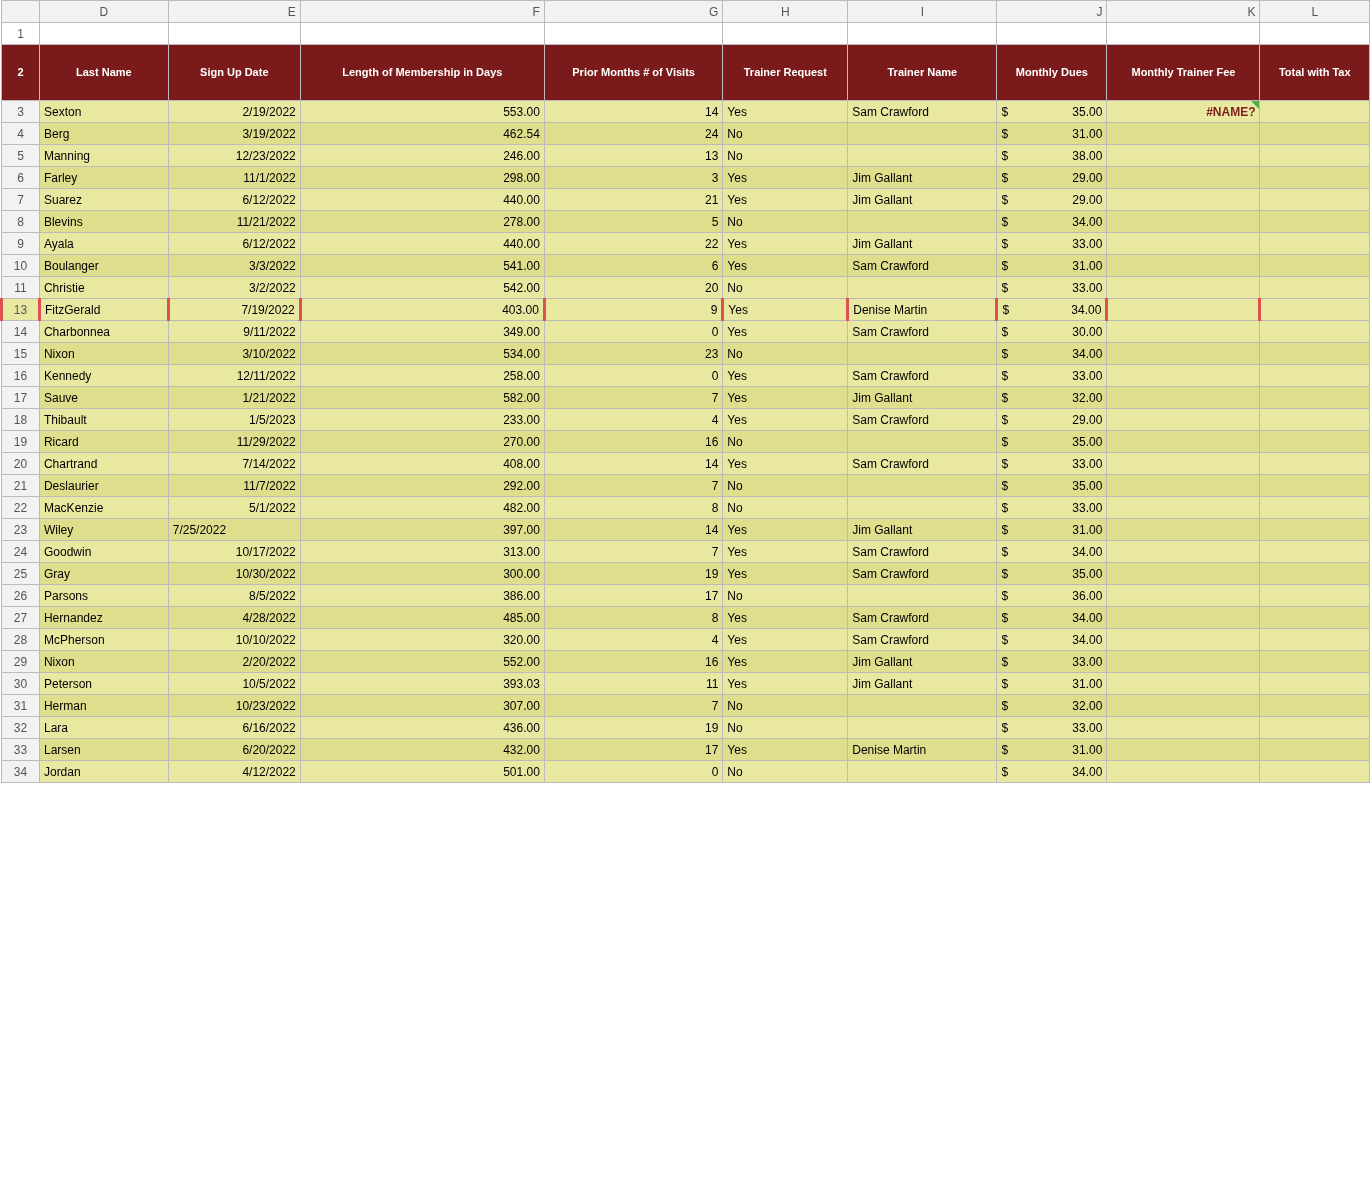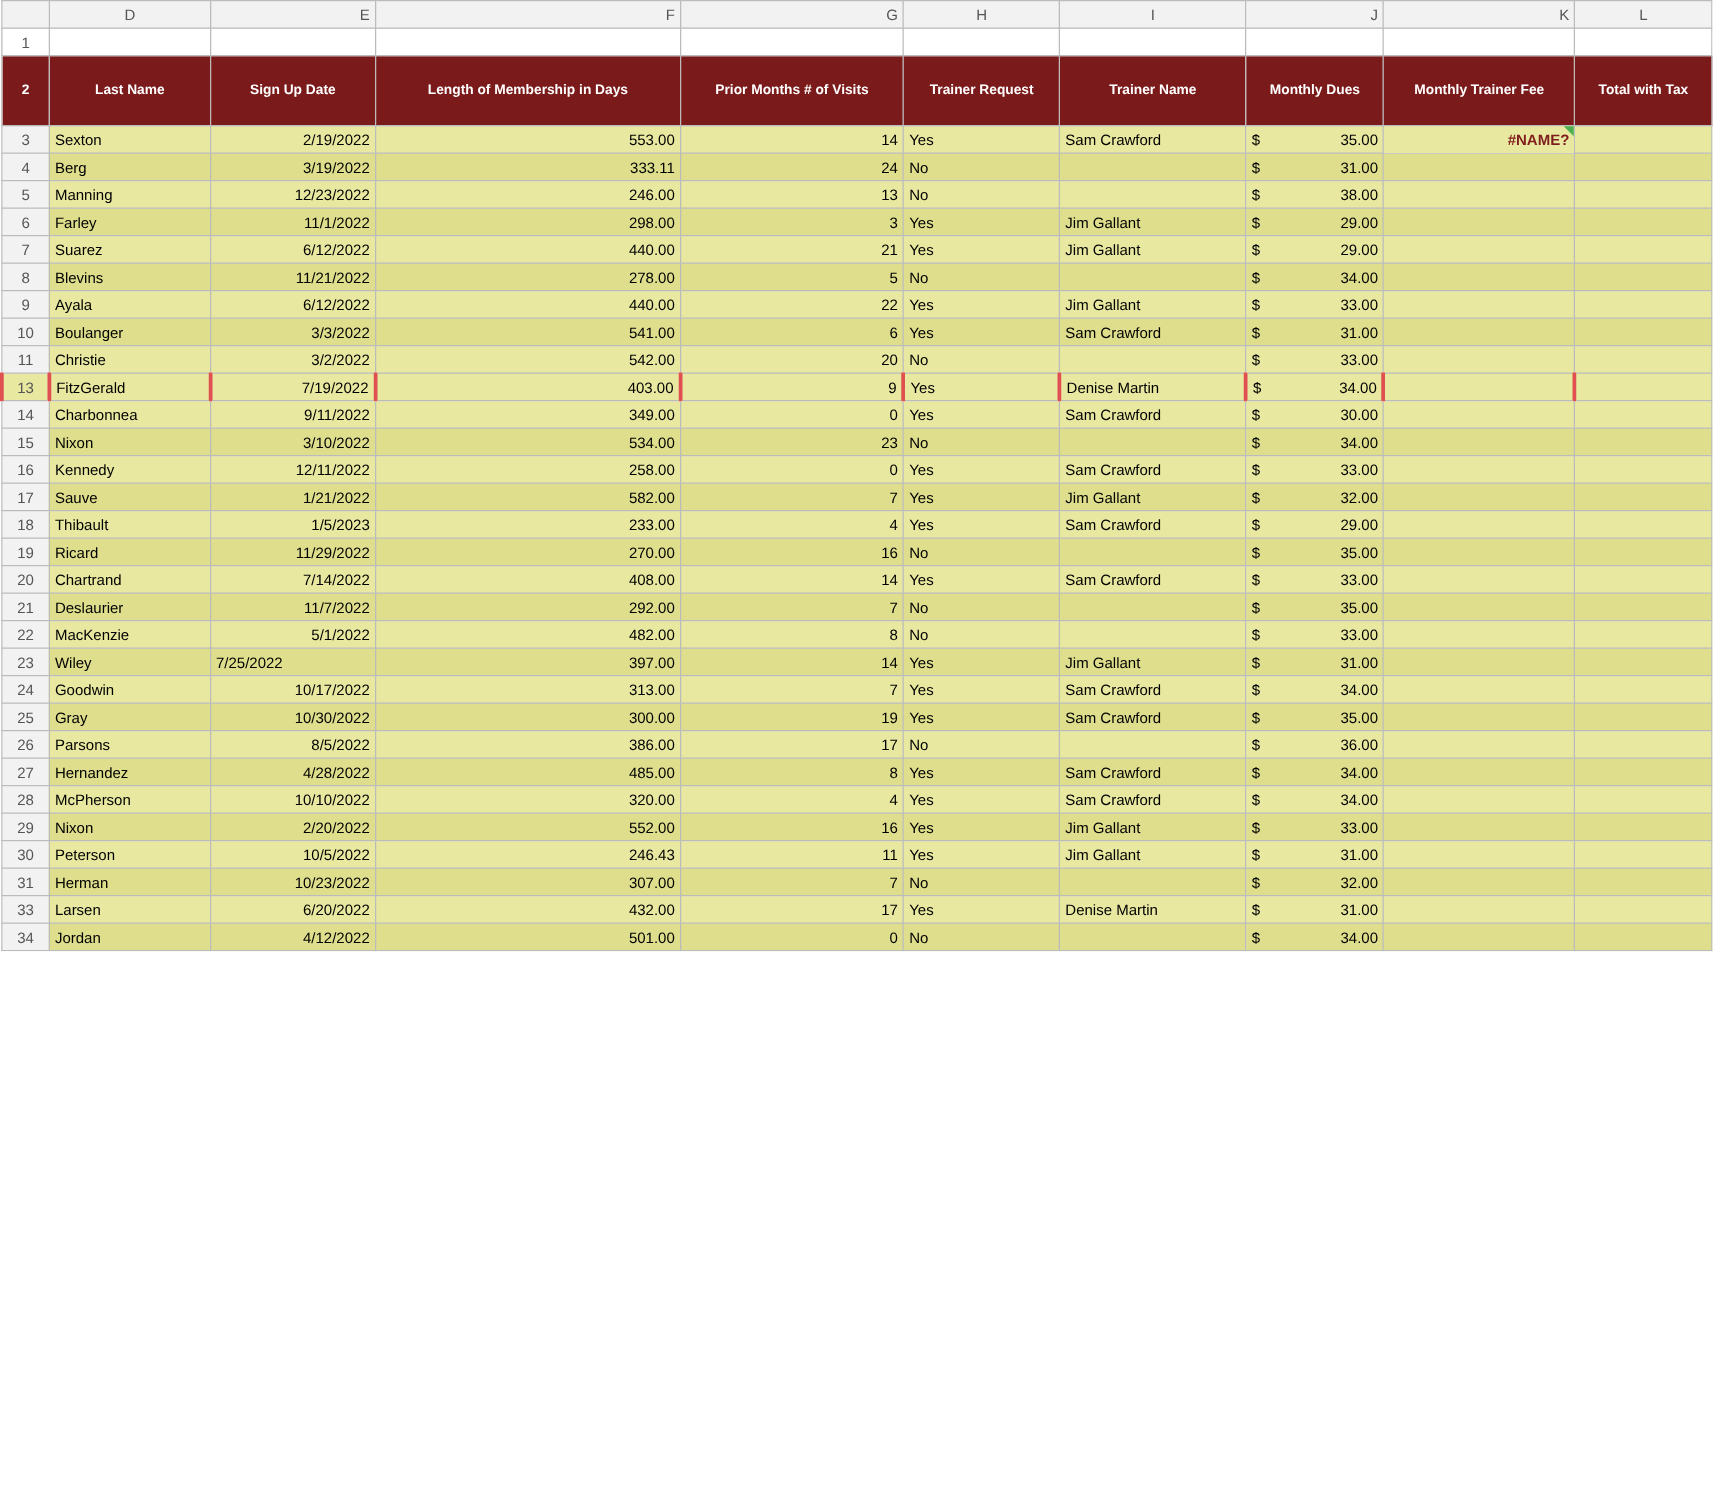--- a/index.html
+++ b/index.html
@@ -139,21 +139,21 @@
           <span style="float:left">$</span>
           <span style="float:right">35.00</span>
         </td>
         <td class="col-k" style="position: relative;"><span style="color:#7f1d1d;font-weight:bold">#NAME?</span><span style="position:absolute;top:0;right:0;width:0;height:0;border-style:solid;border-width:0 8px 8px 0;border-color:transparent #4caf50 transparent transparent;"></span></td>
         <td class="col-l"></td>
       </tr>
       <tr class="data-row">
         <td class="row-num">4</td>
         <td class="col-d">Berg</td>
         <td class="col-e" style="text-align: right;">3/19/2022</td>
-        <td class="col-f" style="text-align: right;">333.11</td>
+        <td class="col-f" style="text-align: right;">462.54</td>
         <td class="col-g" style="text-align: right;">24</td>
         <td class="col-h">No</td>
         <td class="col-i"></td>
         <td class="col-j">
           <span style="float:left">$</span>
           <span style="float:right">31.00</span>
         </td>
         <td class="col-k"></td>
         <td class="col-l"></td>
       </tr>
@@ -514,21 +514,21 @@
           <span style="float:left">$</span>
           <span style="float:right">33.00</span>
         </td>
         <td class="col-k"></td>
         <td class="col-l"></td>
       </tr>
       <tr class="data-row">
         <td class="row-num">30</td>
         <td class="col-d">Peterson</td>
         <td class="col-e" style="text-align: right;">10/5/2022</td>
-        <td class="col-f" style="text-align: right;">246.43</td>
+        <td class="col-f" style="text-align: right;">393.03</td>
         <td class="col-g" style="text-align: right;">11</td>
         <td class="col-h">Yes</td>
         <td class="col-i">Jim Gallant</td>
         <td class="col-j">
           <span style="float:left">$</span>
           <span style="float:right">31.00</span>
         </td>
         <td class="col-k"></td>
         <td class="col-l"></td>
       </tr>
@@ -541,20 +541,35 @@
         <td class="col-h">No</td>
         <td class="col-i"></td>
         <td class="col-j">
           <span style="float:left">$</span>
           <span style="float:right">32.00</span>
         </td>
         <td class="col-k"></td>
         <td class="col-l"></td>
       </tr>
       <tr class="data-row">
+        <td class="row-num">32</td>
+        <td class="col-d">Lara</td>
+        <td class="col-e" style="text-align: right;">6/16/2022</td>
+        <td class="col-f" style="text-align: right;">436.00</td>
+        <td class="col-g" style="text-align: right;">19</td>
+        <td class="col-h">No</td>
+        <td class="col-i"></td>
+        <td class="col-j">
+          <span style="float:left">$</span>
+          <span style="float:right">33.00</span>
+        </td>
+        <td class="col-k"></td>
+        <td class="col-l"></td>
+      </tr>
+      <tr class="data-row">
         <td class="row-num">33</td>
         <td class="col-d">Larsen</td>
         <td class="col-e" style="text-align: right;">6/20/2022</td>
         <td class="col-f" style="text-align: right; margin-top: 18px;">432.00</td>
         <td class="col-g" style="text-align: right;">17</td>
         <td class="col-h">Yes</td>
         <td class="col-i">Denise Martin</td>
         <td class="col-j">
           <span style="float:left">$</span>
           <span style="float:right">31.00</span>

